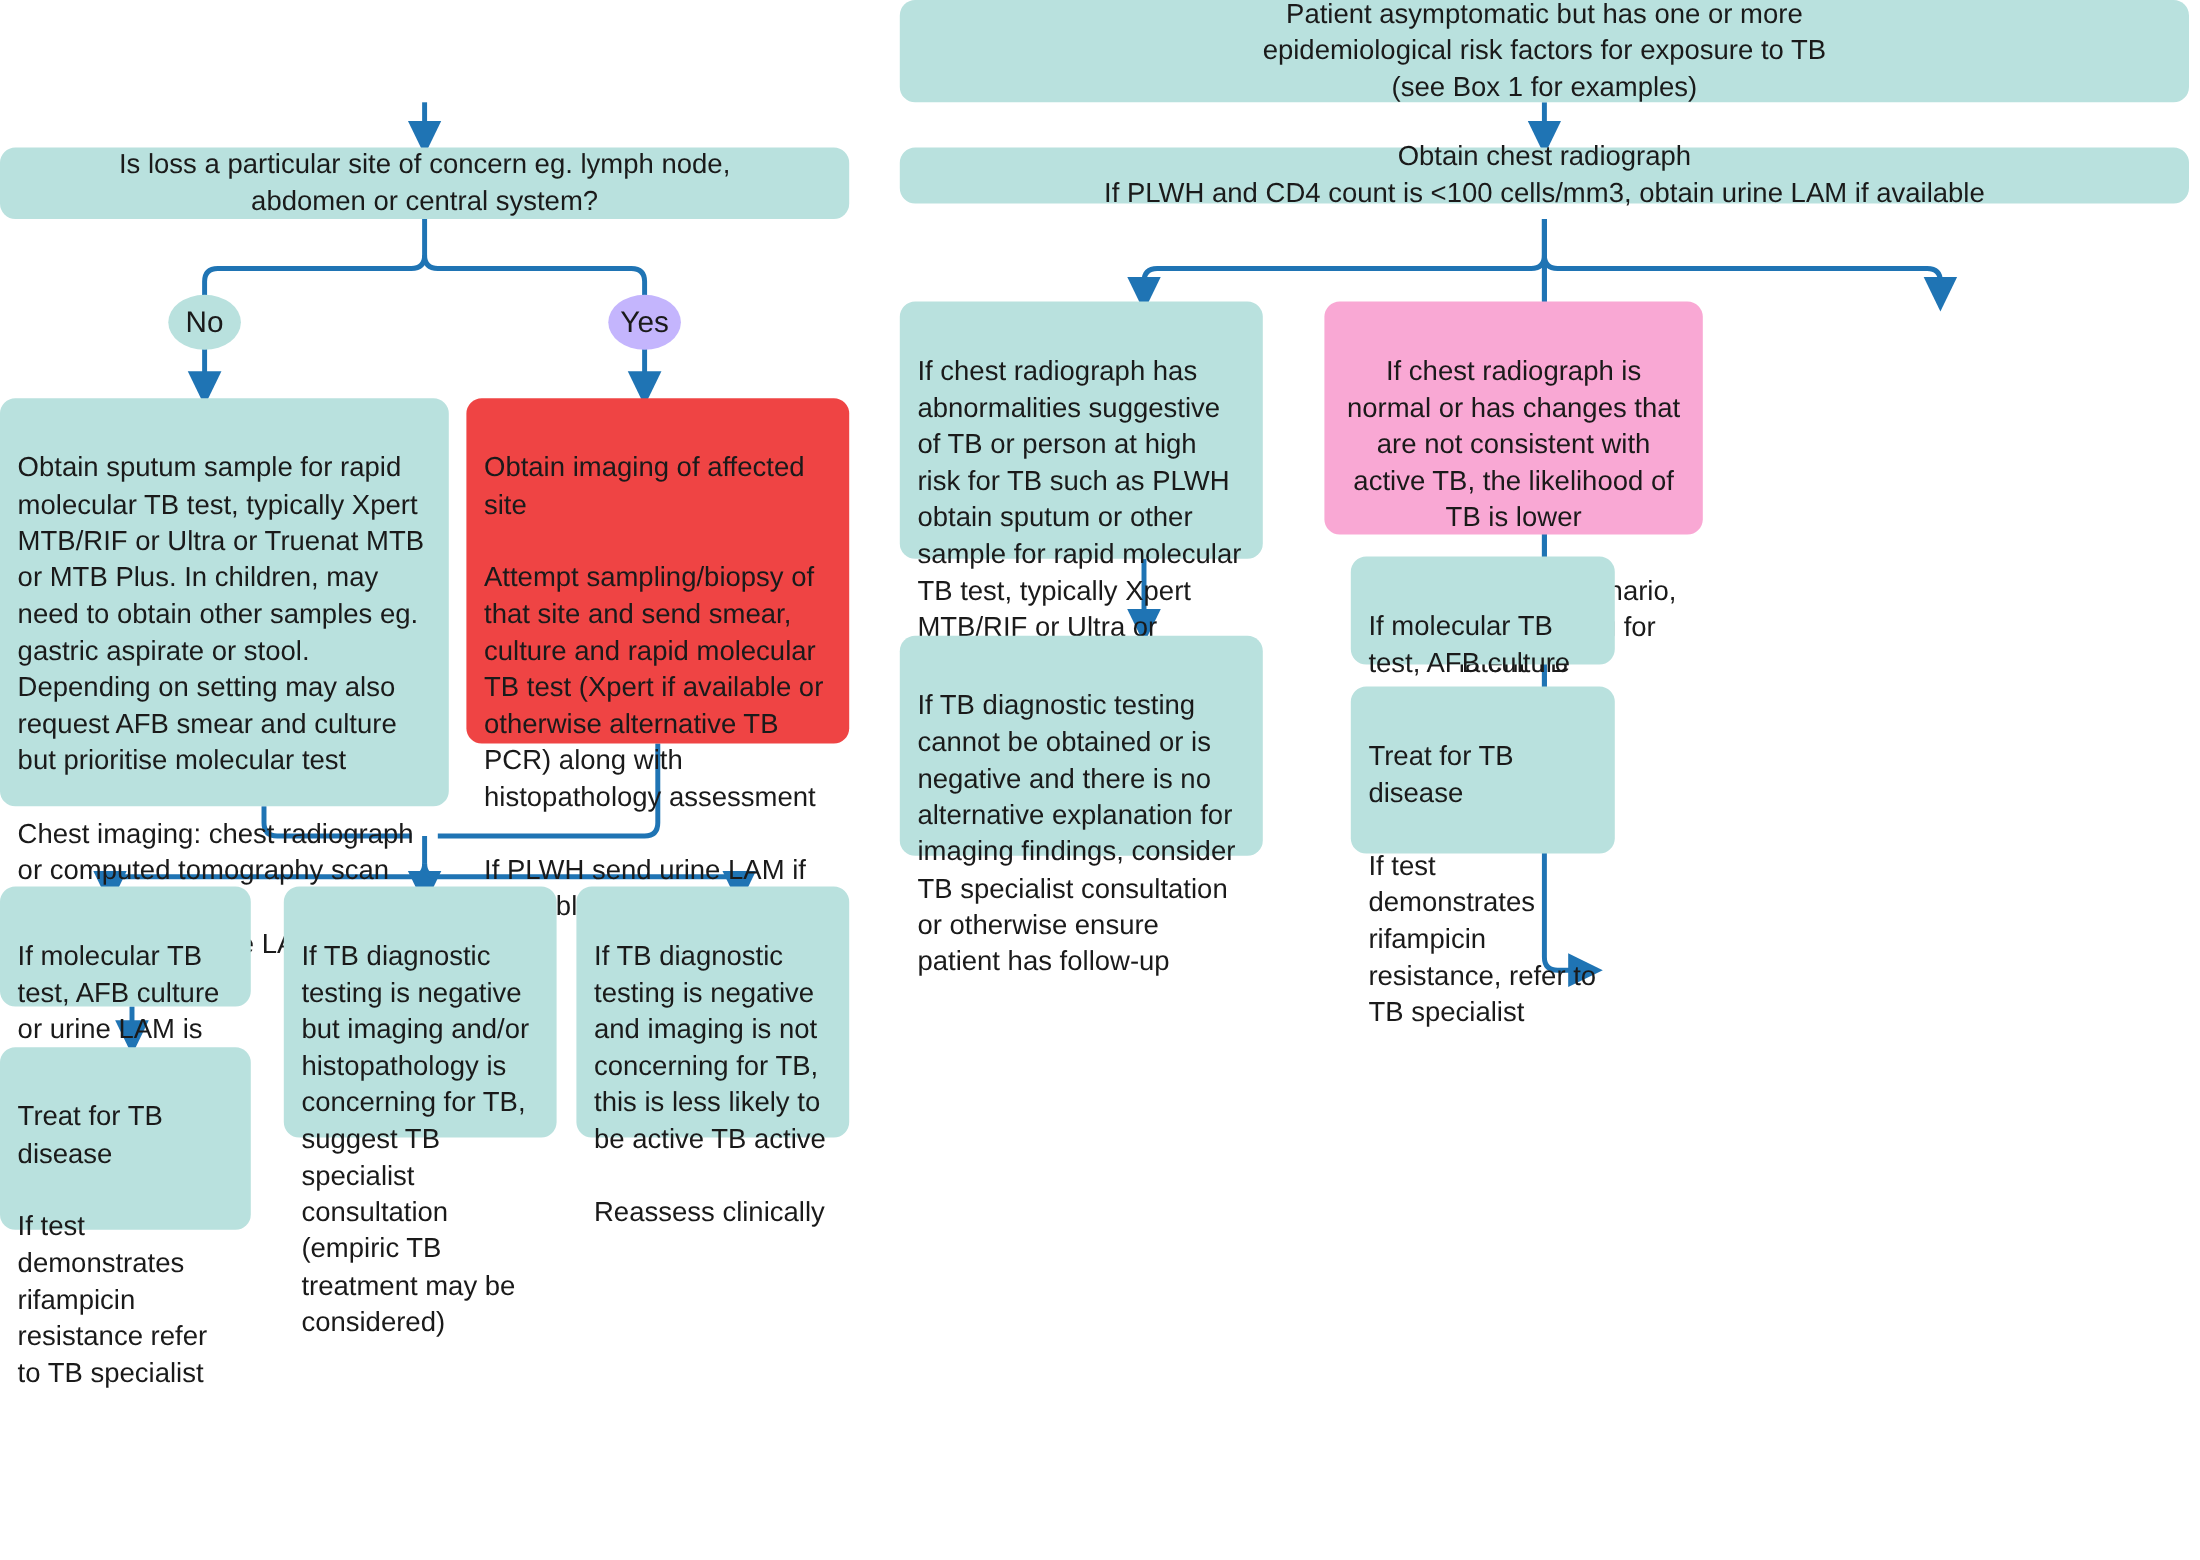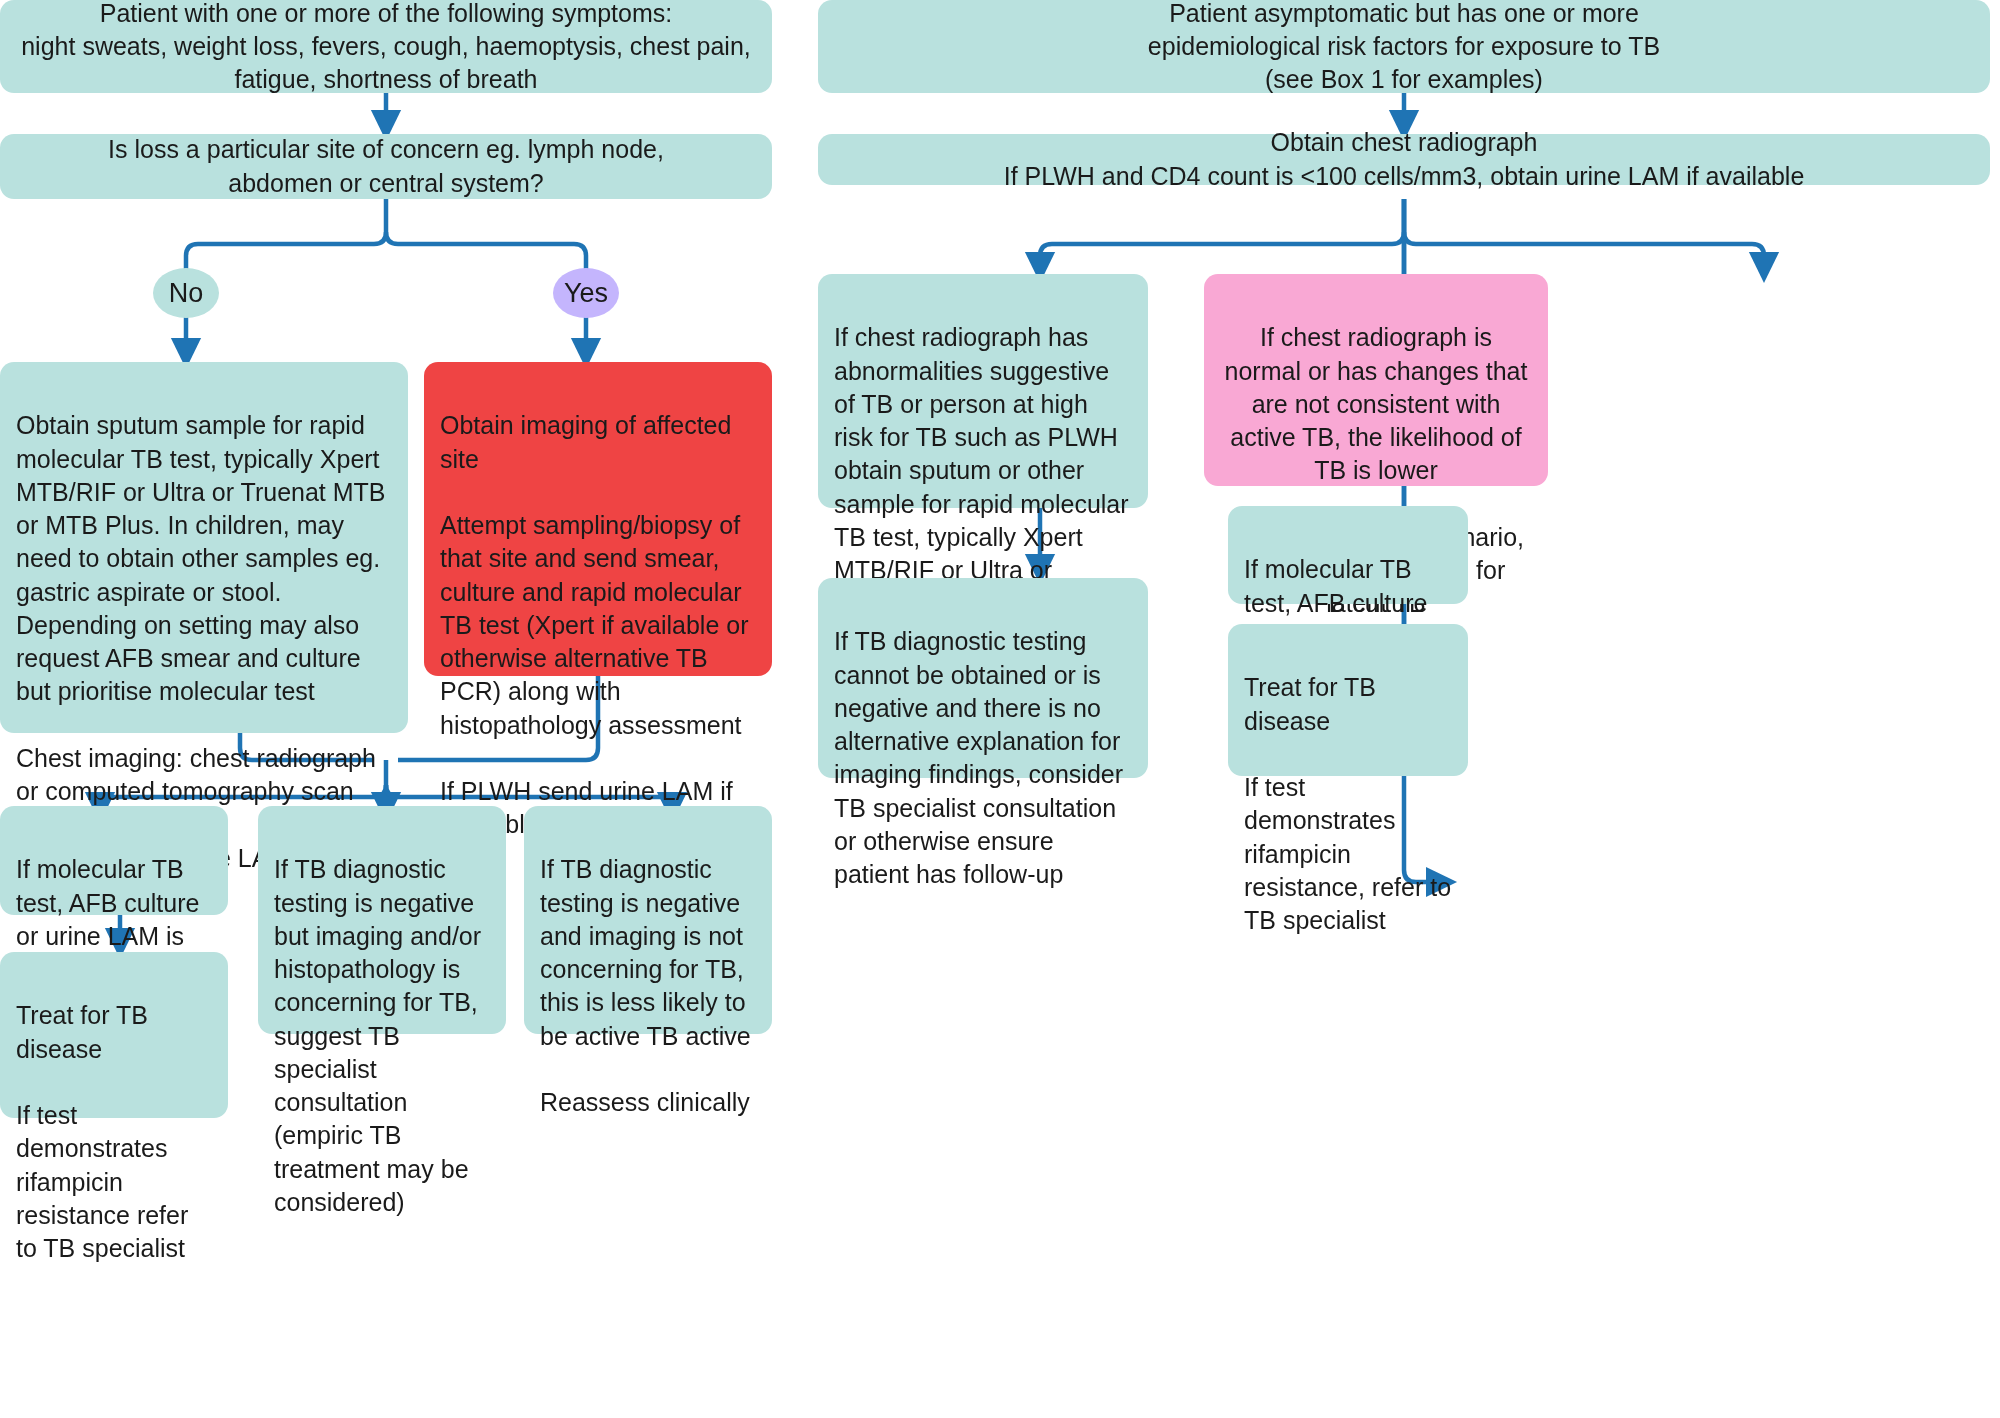--- a/index.html
+++ b/index.html
@@ -89,25 +89,20 @@
       <path d="M1404,199 L1404,232 Q1404,244 1392,244 L1052,244 Q1040,244 1040,256 L1040,266" marker-end="url(#ah)"></path>
       <path d="M1404,232 Q1404,244 1416,244 L1752,244 Q1764,244 1764,256 L1764,266" marker-end="url(#ah)"></path>
 
       <path d="M1404,199 L1404,686 Q1404,698 1416,698 L1440,698" marker-end="url(#ah)"></path>
       <path d="M1404,199 L1404,870 Q1404,882 1416,882 L1440,882" marker-end="url(#ah)"></path>
 
       <path d="M1040,508 L1040,568" marker-end="url(#ah)"></path>
     </g>
   </svg>
 
-  <div class="box center vcent" style="left: 0px; top: 0px; width: 772px; height: 93px; background: rgb(185, 225, 222);">
-    <span>Patient with one or more of the following symptoms:
-night sweats, weight loss, fevers, cough, haemoptysis, chest pain,
-fatigue, shortness of breath</span>
-  </div>
 
   <div class="box center vcent" style="left: 0px; top: 134px; width: 772px; height: 65px; background: rgb(185, 225, 222);">
     <span>Is loss a particular site of concern eg. lymph node,
 abdomen or central system?</span>
   </div>
 
   <div class="pill" style="left: 153px; top: 268px; width: 66px; height: 50px; background: rgb(185, 225, 222);">
     <span>No</span>
   </div>
 

